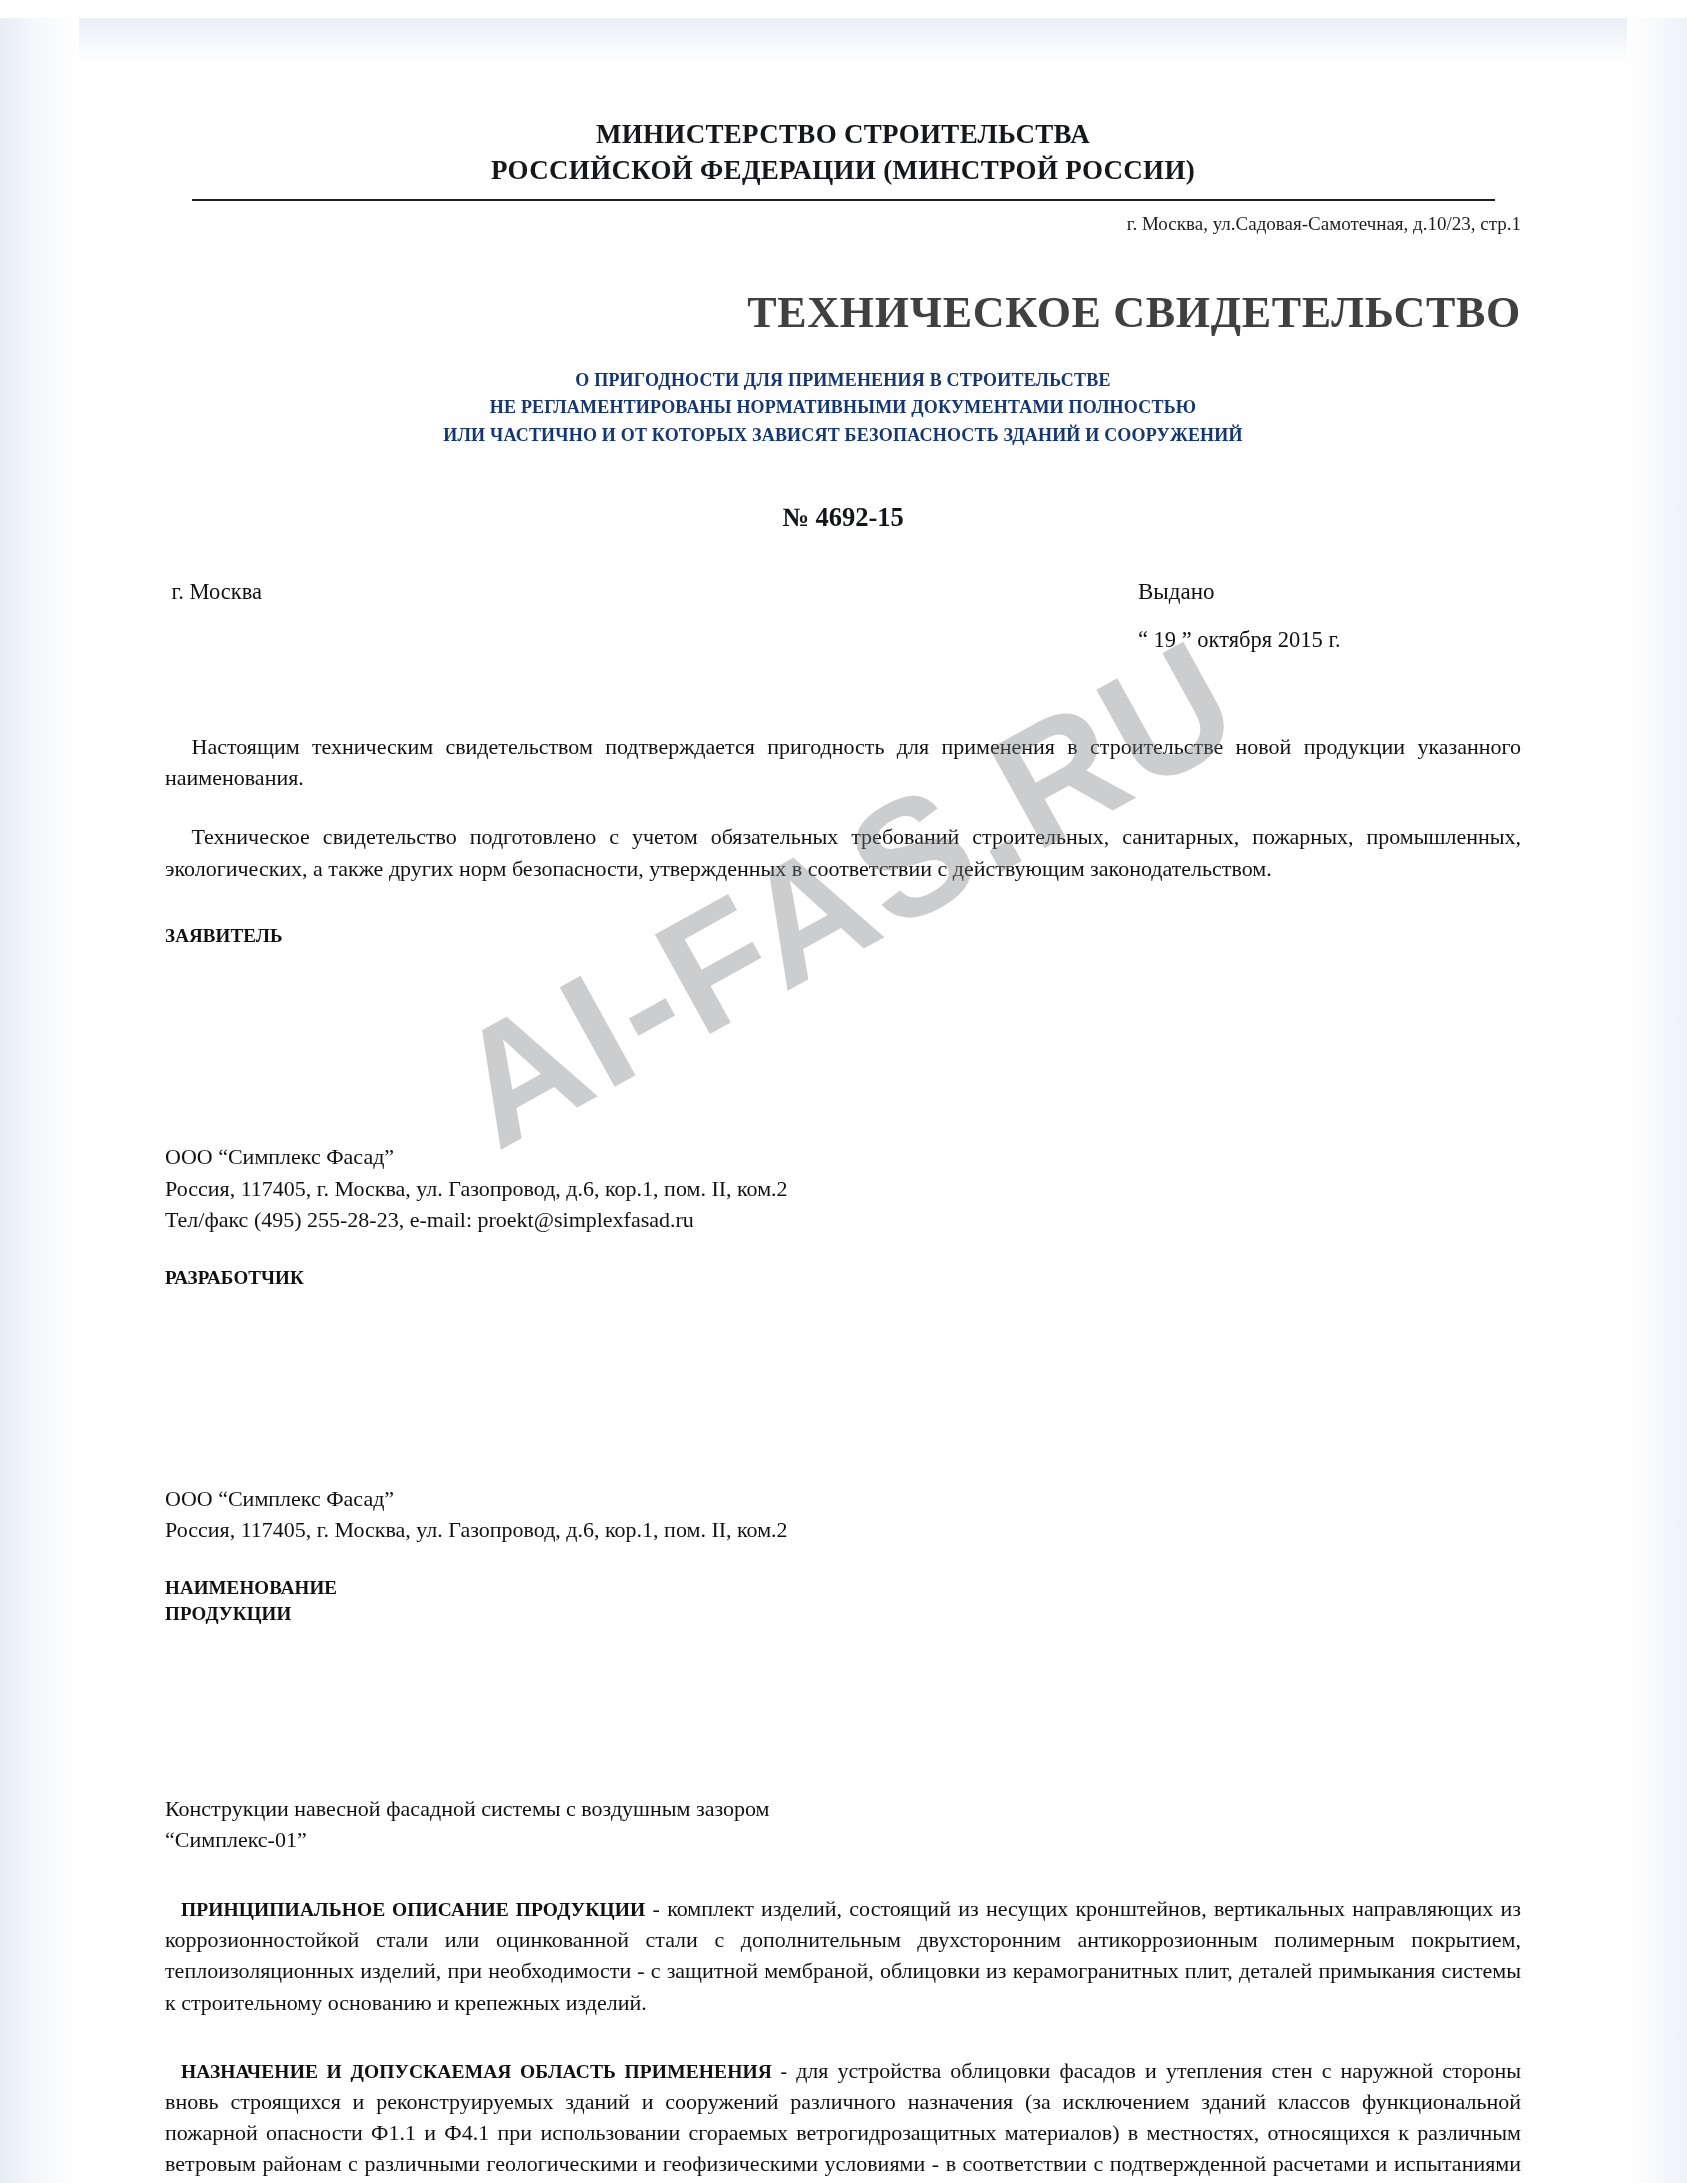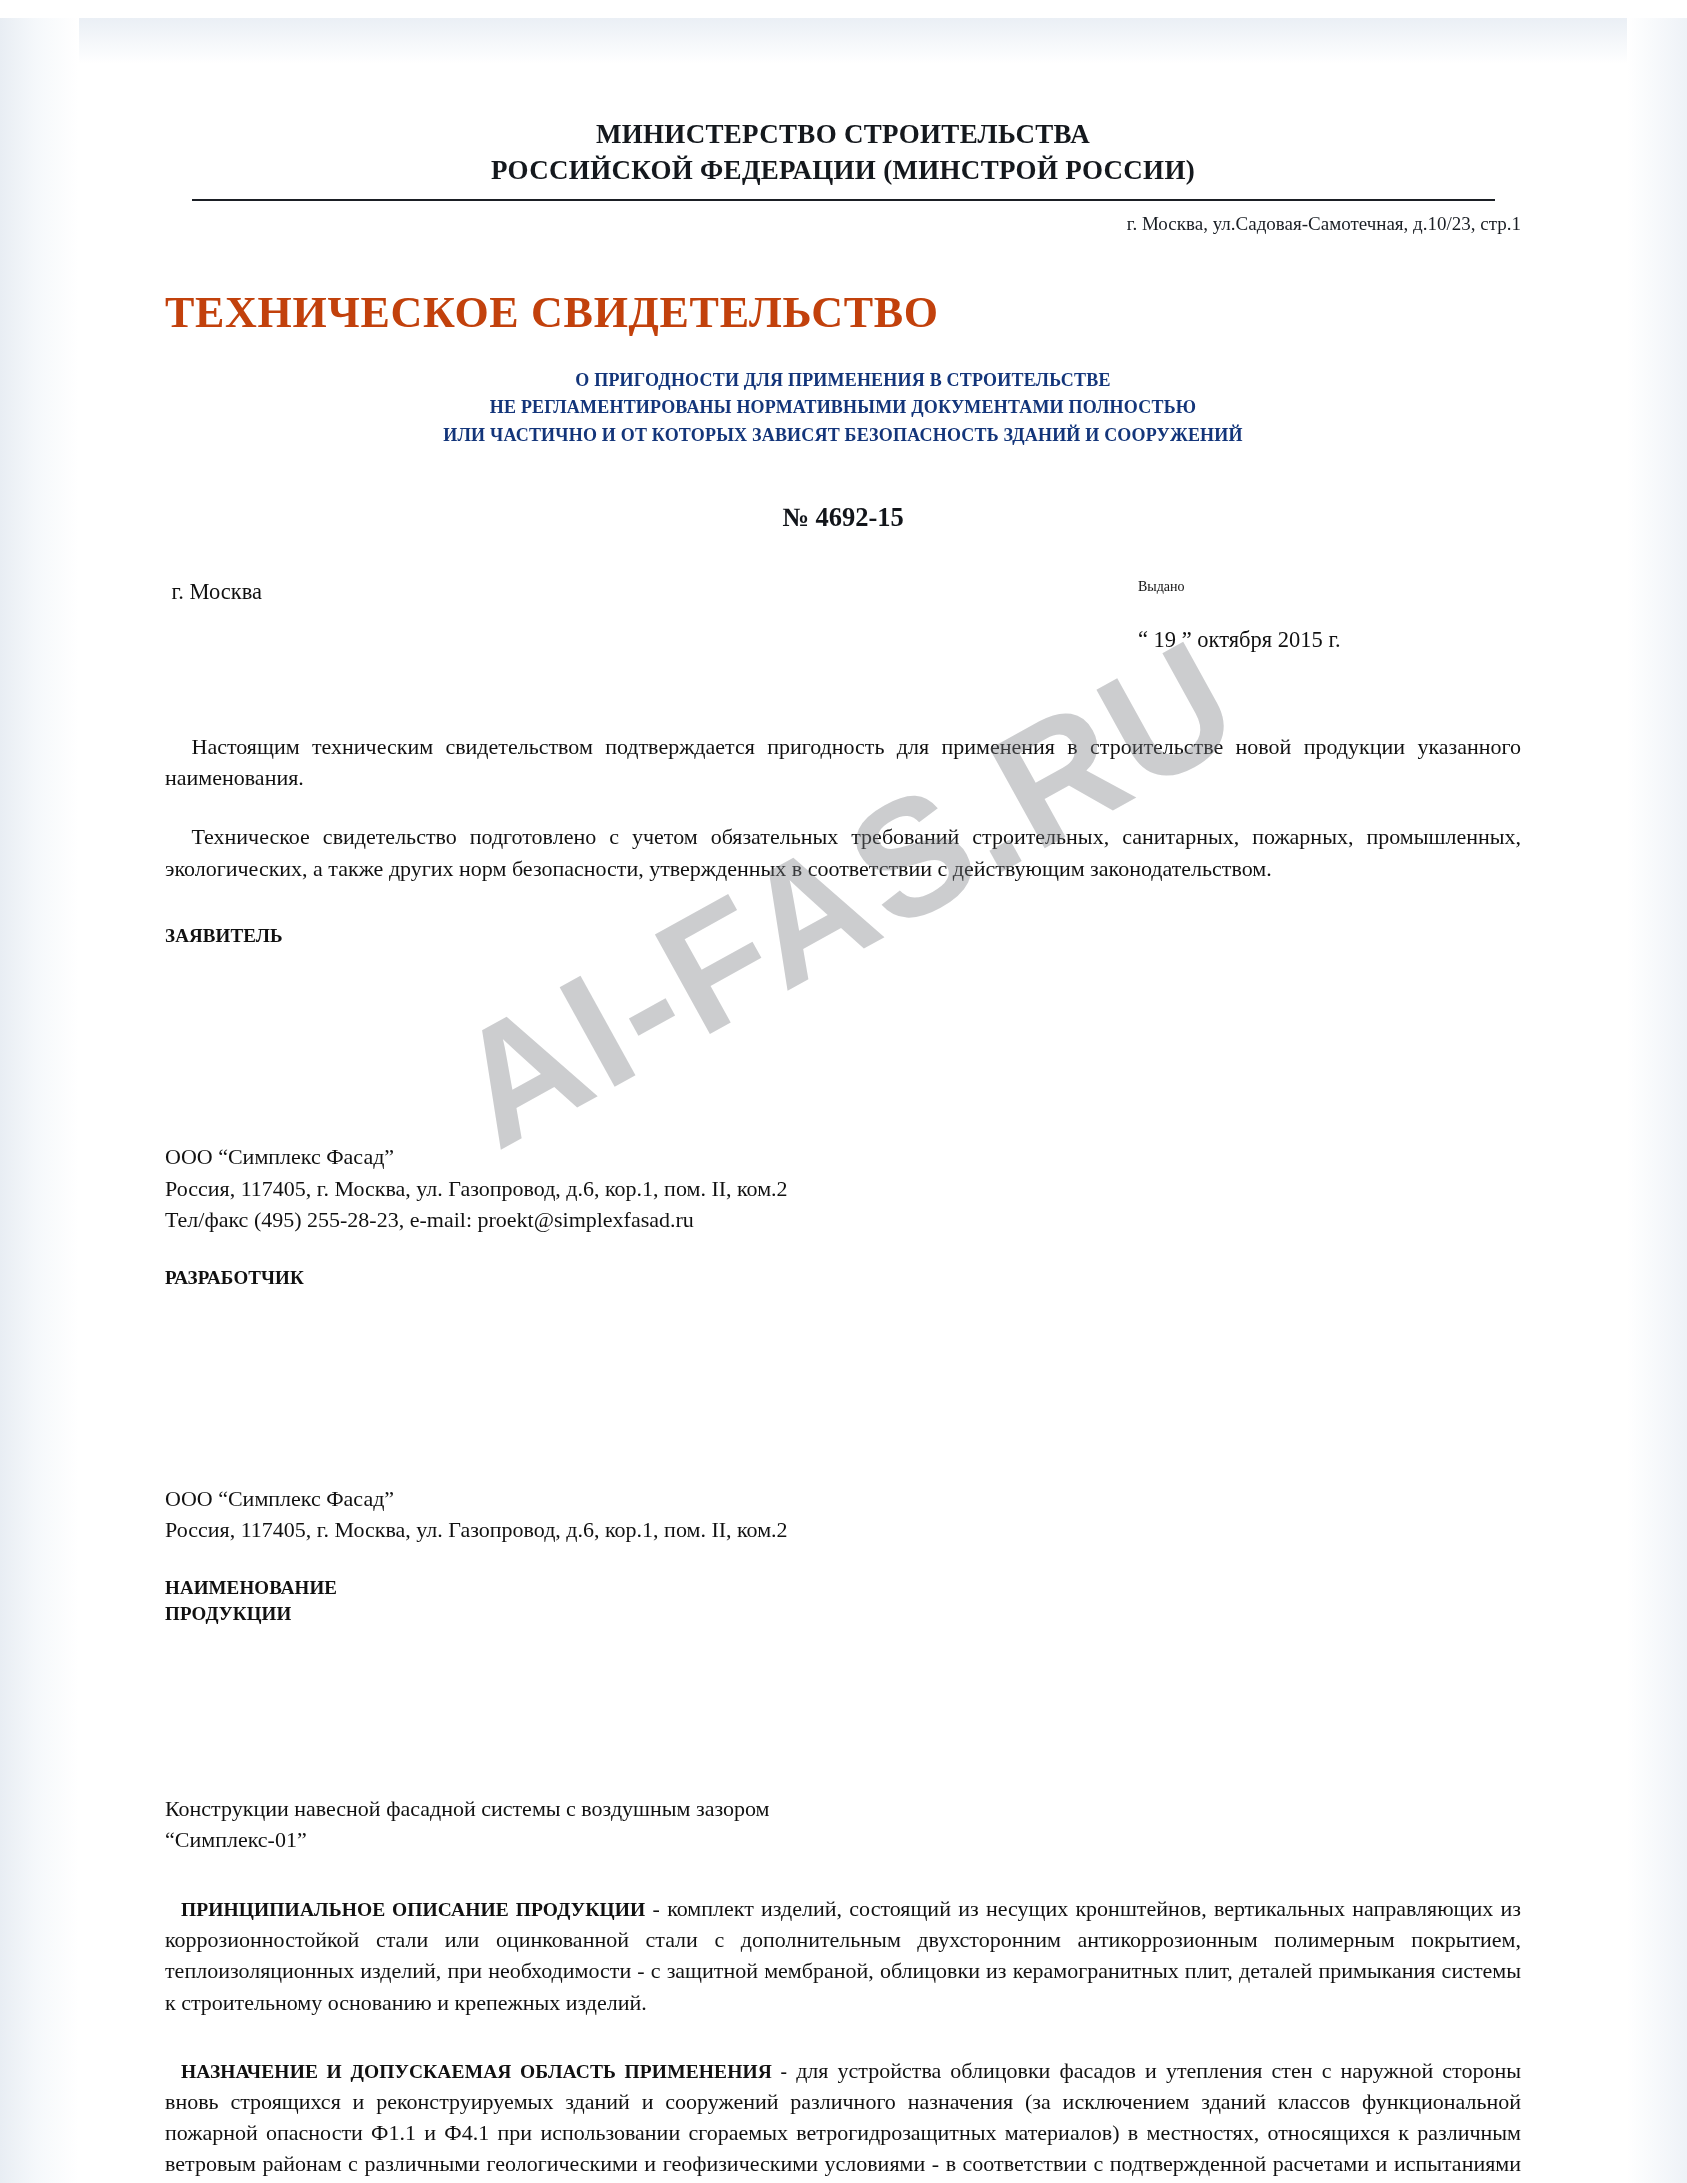--- a/index.html
+++ b/index.html
@@ -64,25 +64,25 @@
     border-top: 2.6px solid #1b1f25;
   }
   .address {
     text-align: right;
     font-size: 19px;
     margin-top: 12px;
     color: #1a1e24;
   }
 
   .main-title {
-    text-align: left;
+    text-align: right;
     font-weight: bold;
     font-size: 44px;
     letter-spacing: 0.7px;
-    color: #c2410c;
+    color: #404040;
     margin-top: 52px;
   }
 
   .subtitle {
     text-align: center;
     font-weight: bold;
     font-size: 18px;
     line-height: 1.52;
     letter-spacing: 0.2px;
     color: #13357a;
@@ -105,21 +105,21 @@
   .place-city {
     position: absolute;
     left: 6.6px;
     top: 0;
     font-size: 22.5px;
   }
   .issued-label {
     position: absolute;
     left: 973px;
     top: 0;
-    font-size: 14px;
+    font-size: 23px;
   }
   .issued-date {
     position: absolute;
     left: 973px;
     top: 48px;
     font-size: 22.5px;
   }
 
   .para {
     font-size: 22px;

